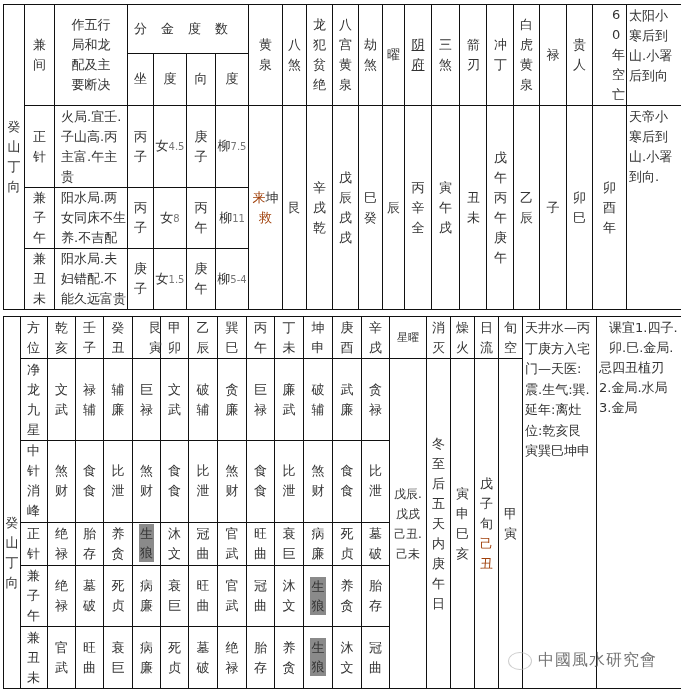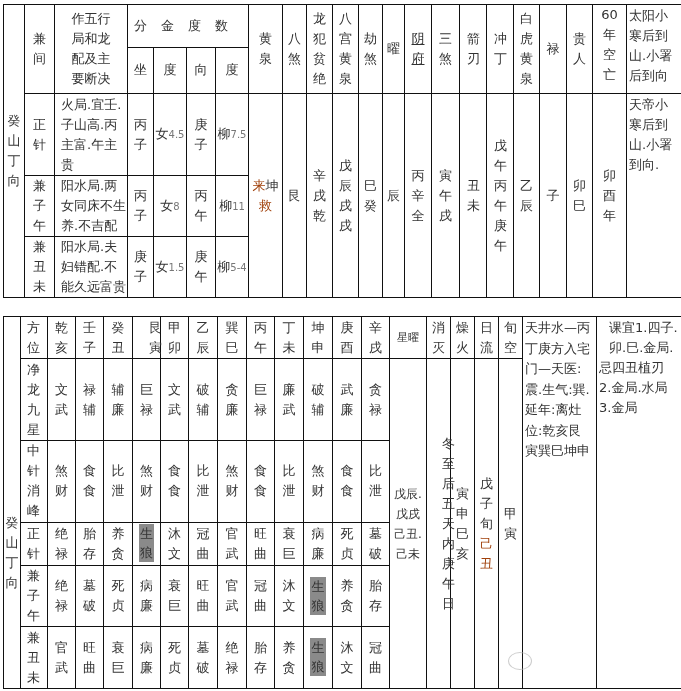--- a/index.html
+++ b/index.html
@@ -60,21 +60,21 @@
     <td rowspan="2" style="padding:4px 6px;">八宫黄泉</td>
     <td rowspan="2" style="padding:0 5px;">劫煞</td>
     <td rowspan="2">曜</td>
     <td rowspan="2" style="padding:0 6px;text-decoration:underline;">阴府</td>
     <td rowspan="2" style="padding:0 7px;">三煞</td>
     <td rowspan="2" style="padding:0 7px;">箭刃</td>
     <td rowspan="2" style="padding:0 7px;">冲丁</td>
     <td rowspan="2" style="padding:0 6px;">白虎黄泉</td>
     <td rowspan="2">禄</td>
     <td rowspan="2" style="padding:0 6px;">贵人</td>
-    <td rowspan="2" style="padding:0 8px;vertical-align:top;">60年空亡</td>
+    <td rowspan="2" style="padding:0 19px;vertical-align:top;">60年空亡</td>
     <td rowspan="2" class="note">太阳小寒后到山.小署后到向</td>
   </tr>
   <tr style="height:43px">
     <td>坐</td>
     <td>度</td>
     <td>向</td>
     <td>度</td>
   </tr>
   <tr style="height:82px">
     <td style="padding:0 7px;">正针</td>
@@ -179,21 +179,21 @@
     <td style="padding:0 6px;">巨禄</td>
     <td style="padding:0 6px;">文武</td>
     <td style="padding:0 6px;">破辅</td>
     <td style="padding:0 6px;">贪廉</td>
     <td style="padding:0 6px;">巨禄</td>
     <td style="padding:0 6px;">廉武</td>
     <td style="padding:0 6px;">破辅</td>
     <td style="padding:0 6px;">武廉</td>
     <td style="padding:0 6px;">贪禄</td>
     <td rowspan="5" style="font-size:12px;padding:0 3px;">戊辰.戊戌己丑.己未</td>
-    <td rowspan="5" style="padding:0 15px;">冬至后五天内庚午日</td>
+    <td rowspan="5" style="padding:0 5px;">冬至后五天内庚午日</td>
     <td rowspan="5" style="padding:0 5px;">寅申巳亥</td>
     <td rowspan="5" style="padding:0 5px;"><span>戊子旬</span><span class="red">己丑</span></td>
     <td rowspan="5" style="padding:0 5px;">甲寅</td>
   </tr>
   <tr style="height:81px">
     <td class="left">中针消峰</td>
     <td style="padding:0 6px;">煞财</td>
     <td style="padding:0 6px;">食食</td>
     <td style="padding:0 6px;">比泄</td>
     <td style="padding:0 6px;">煞财</td>
@@ -248,14 +248,14 @@
     <td style="padding:0 6px;">胎存</td>
     <td style="padding:0 6px;">养贪</td>
     <td style="padding:0 6px;"><span class="hl">生狼</span></td>
     <td style="padding:0 6px;">沐文</td>
     <td style="padding:0 6px;">冠曲</td>
   </tr>
 </tbody>
   </table>
 
 <div class="watermark">
-  <span class="wm-icon"></span>
+  <span class="wm-icon"></span><span>中國風水研究會</span>
 </div>
 
 </body></html>

